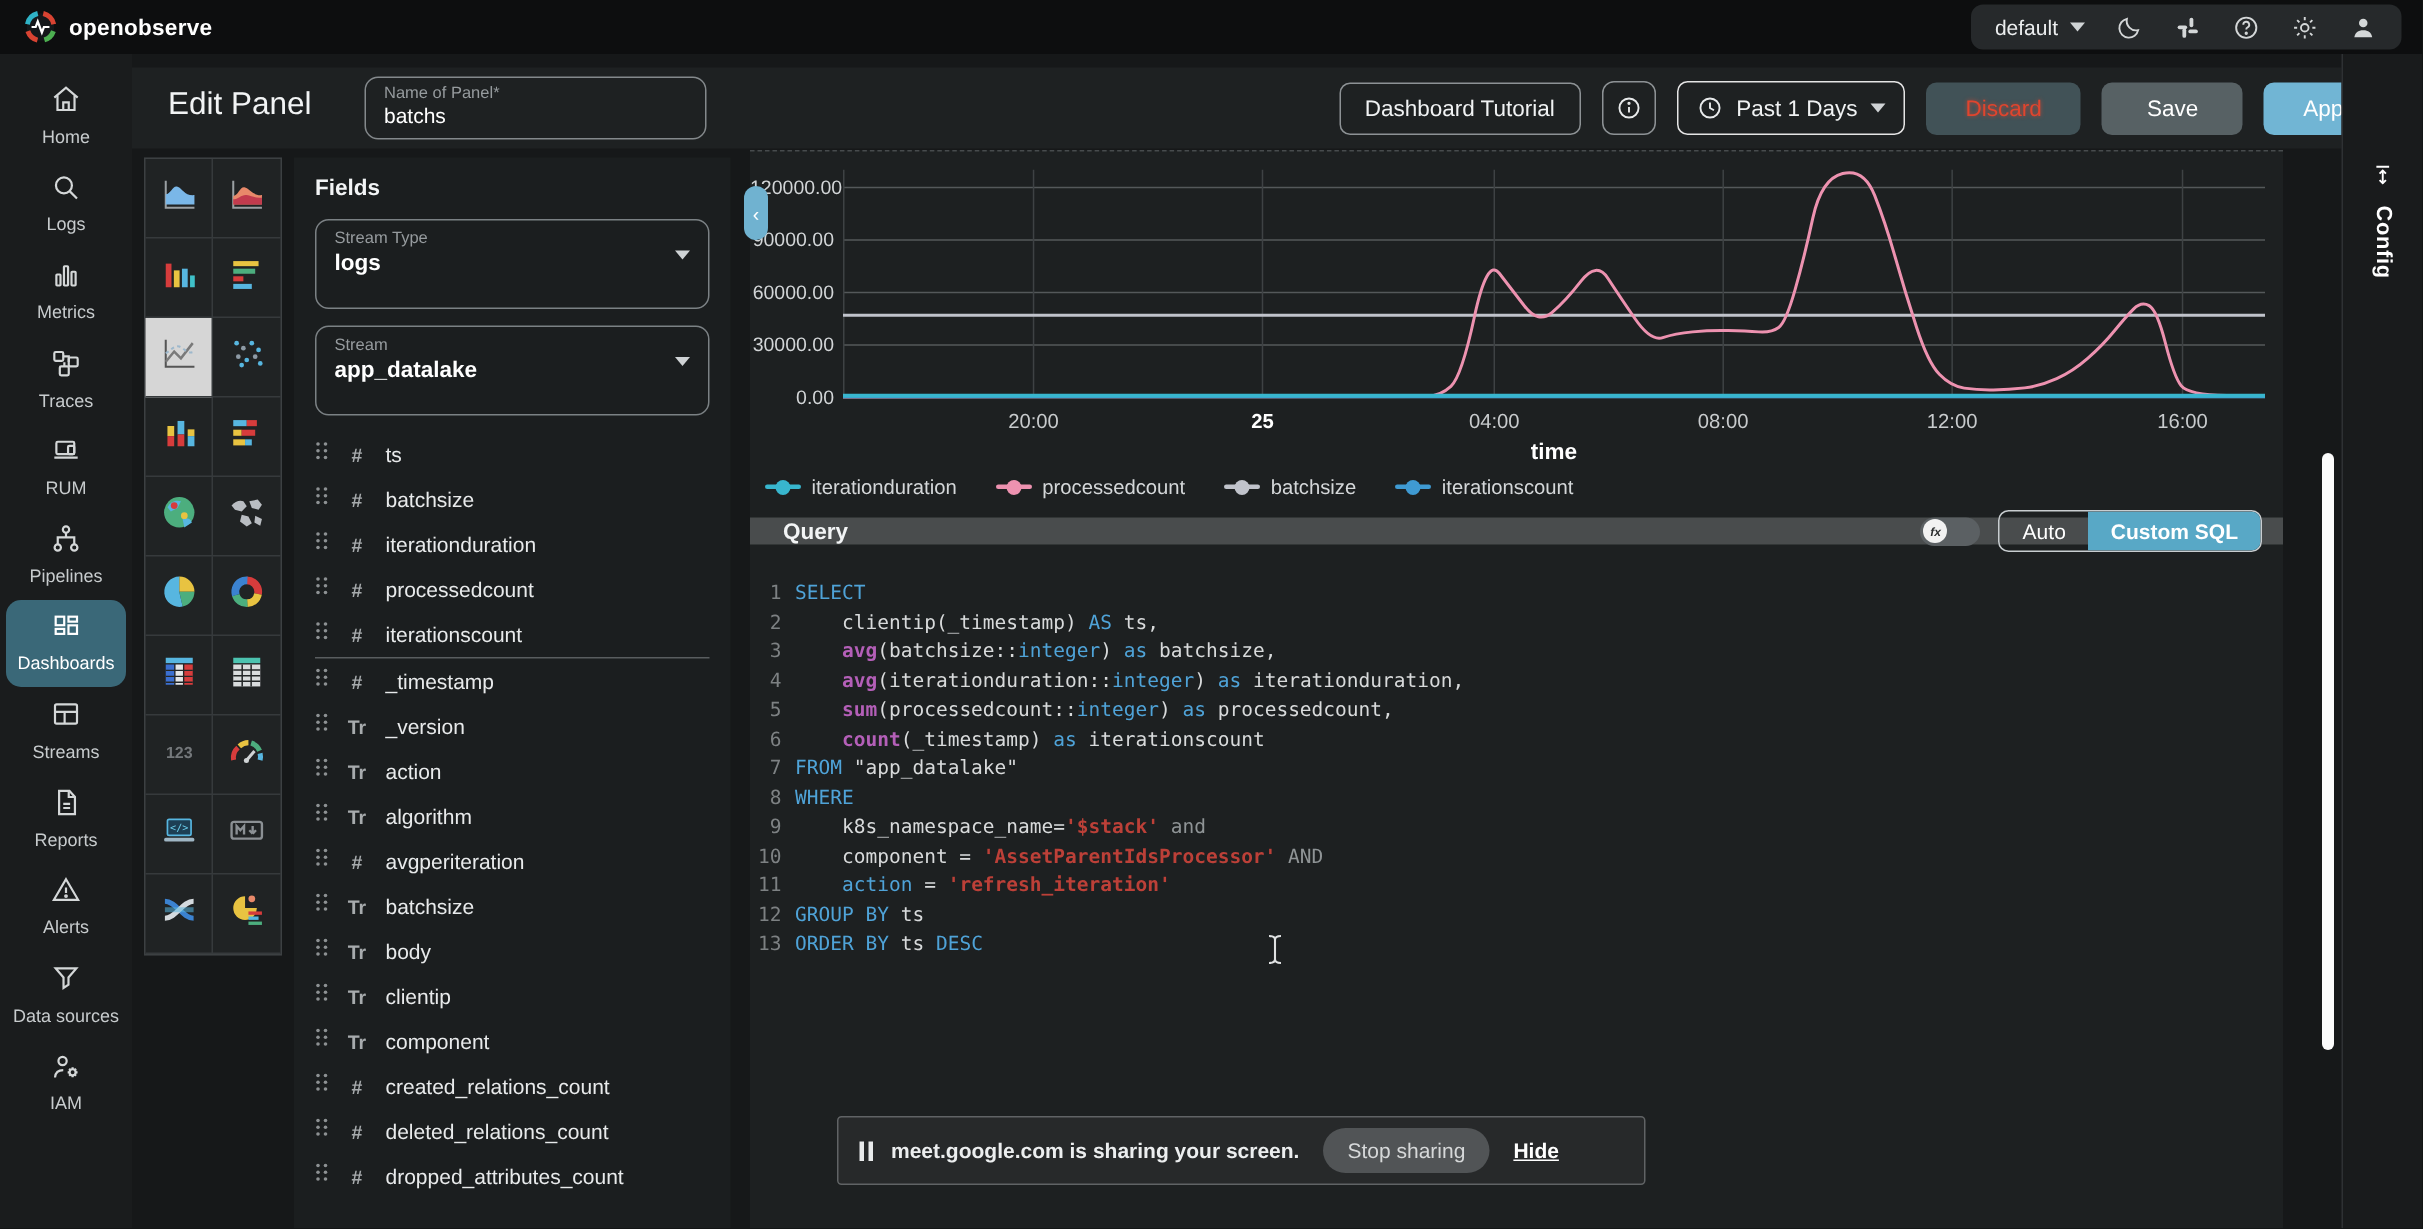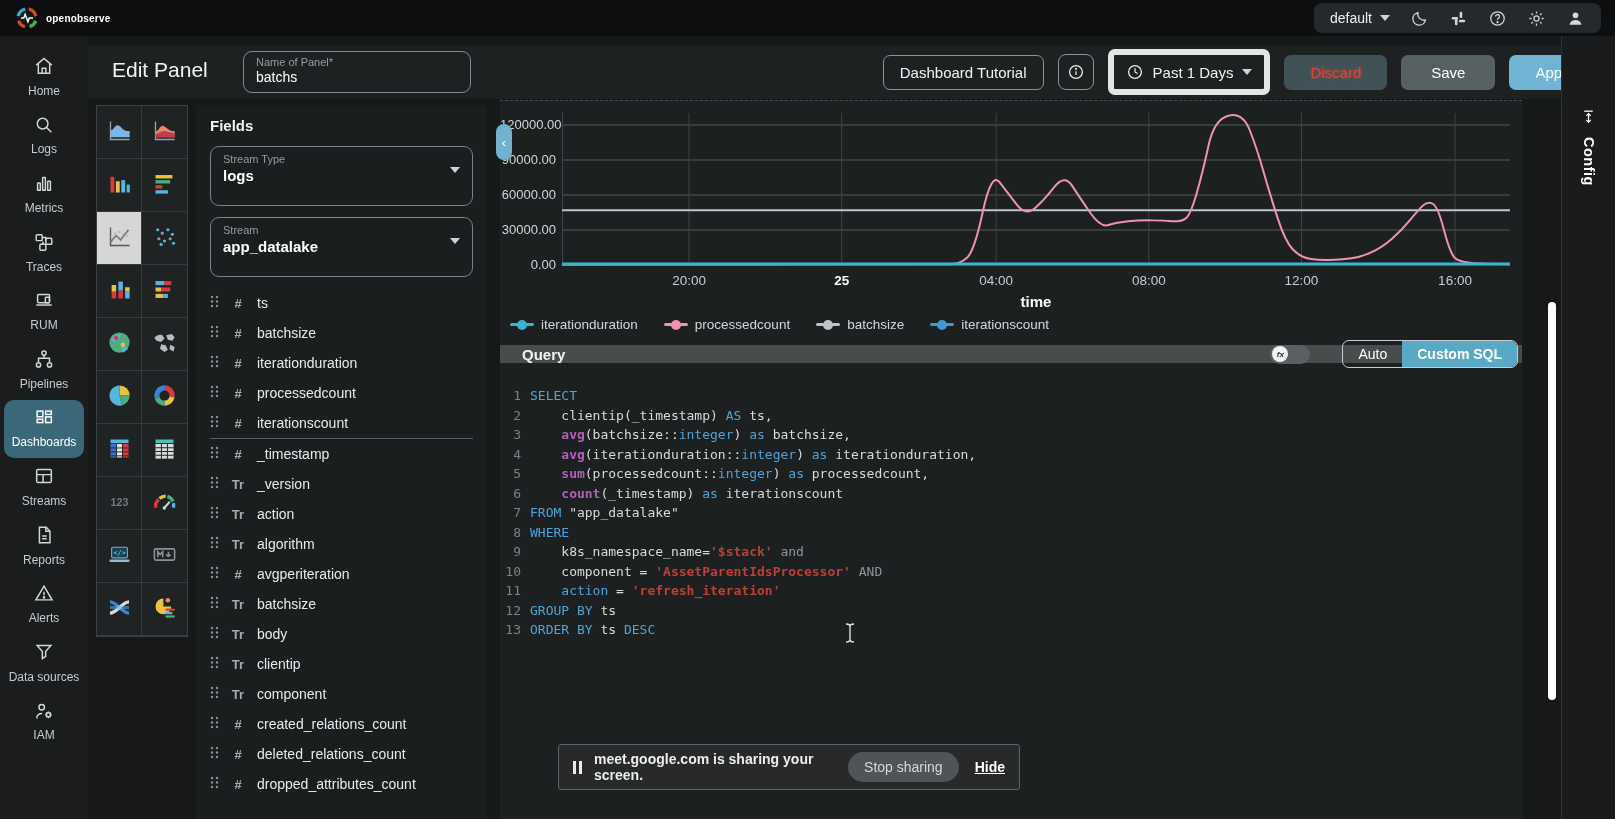--- a/index.html
+++ b/index.html
@@ -3,21 +3,21 @@
 <meta charset="utf-8">
 <style>
   * { margin:0; padding:0; box-sizing:border-box; }
   html,body { background:#101213; }
   body { font-family:"Liberation Sans","DejaVu Sans",sans-serif; color:#e8eaeb; }
   #app { position:relative; width:1615px; height:819px; background:#161819; overflow:hidden; }
 
   
   .topbar { position:absolute; left:0; top:0; width:100%; height:36px; background:#0d0e0f; display:flex; align-items:center; }
   .logo { margin-left:16px; width:22px; height:22px; }
-  .brand { margin-left:8px; font-size:10px; font-weight:700; letter-spacing:.2px; color:#fff; }
+  .brand { margin-left:8px; font-size:15px; font-weight:700; letter-spacing:.2px; color:#fff; }
   .top-actions { position:absolute; right:14px; top:3px; height:30px; background:#26292b; border-radius:8px; display:flex; align-items:center; gap:20px; padding:0 16px; }
   .org { display:flex; align-items:center; gap:8px; font-size:14px; color:#eceeef; cursor:pointer; }
   .caret { width:0; height:0; border-left:5px solid transparent; border-right:5px solid transparent; border-top:6px solid #cfd3d5; display:inline-block; }
   .tb-icon { width:19px; height:19px; display:flex; align-items:center; justify-content:center; cursor:pointer; }
   .tb-icon svg { width:19px; height:19px; }
 
   
   .sidebar { position:absolute; left:0; top:36px; width:88px; bottom:0; background:#1a1c1d; padding-top:12px; }
   .nav-item { width:100%; padding:7px 2px 8px; display:flex; flex-direction:column; align-items:center; gap:4px; font-size:12px; color:#c7cbcd; cursor:pointer; text-align:center; line-height:1.15; }
   .nav-item svg { width:22px; height:22px; stroke:#d4d7d8; fill:none; stroke-width:1.6; }
@@ -27,21 +27,21 @@
   
   .header { position:absolute; left:88px; right:0; top:45px; height:54px; background:#1e2122; }
   .page-title { position:absolute; left:24px; top:13px; font-size:21px; font-weight:500; color:#f2f4f5; }
   .name-input { position:absolute; left:155px; top:6px; width:228px; height:42px; border:1px solid #84898c; border-radius:9px; padding:4px 12px; cursor:text; }
   .name-input .lbl { font-size:11px; color:#969b9e; }
   .name-input .val { font-size:14px; color:#fff; margin-top:1px; }
   .hdr-right { position:absolute; right:16px; top:7px; height:40px; display:flex; align-items:center; gap:14px; }
   .btn { border-radius:7px; font-size:15px; display:flex; align-items:center; justify-content:center; cursor:pointer; white-space:nowrap; }
   .btn-outline { border:1px solid #8d9295; color:#f0f2f3; padding:8px 16px; background:transparent; }
   .btn-icon { border:1px solid #8d9295; width:36px; height:36px; border-radius:8px; }
-  .btn-time { border:6px solid #e5e5e5; padding:8px 12px; gap:9px; color:#f0f2f3; }
+  .btn-time { border:1px solid #e5e5e5; padding:8px 12px; gap:9px; color:#f0f2f3; }
   .btn-discard { background:#415257; color:#e0452e; padding:9px 26px; font-weight:500; text-shadow:0 0 3px rgba(224,69,46,.75); }
   .btn-save { background:#576164; color:#fff; padding:9px 30px; }
   .btn-apply { background:#71b5d4; color:#fff; padding:9px 26px; }
   .btn svg { width:18px; height:18px; stroke:#e8eaeb; fill:none; stroke-width:1.7; }
 
   
   .picker { position:absolute; left:96px; top:105px; width:92px; background:#202324; border:1px solid #3c4042; display:grid; grid-template-columns:1fr 1fr; }
   .pick-cell { width:100%; height:53px; border-right:1px solid #363a3c; border-bottom:1px solid #363a3c; display:flex; align-items:center; justify-content:center; cursor:pointer; }
   .pick-cell:nth-child(2n){ border-right:none; }
   .pick-cell svg { width:27px; height:27px; }
@@ -74,21 +74,21 @@
   .xlab.bold { font-weight:700; color:#fff; }
   .axis-title { position:absolute; top:192px; font-size:15px; font-weight:700; color:#fff; transform:translateX(-50%); }
   .legend { position:absolute; left:10px; top:216px; display:flex; gap:26px; align-items:center; }
   .lg-item { display:flex; align-items:center; gap:7px; font-size:13.5px; color:#d4d7d9; cursor:pointer; }
   .lg-mark { position:relative; width:24px; height:10px; }
   .lg-mark .line { position:absolute; left:0; top:3.5px; width:24px; height:3px; border-radius:2px; }
   .lg-mark .dot { position:absolute; left:7px; top:0; width:10px; height:10px; border-radius:50%; }
 
   .query-bar { position:absolute; left:0; right:0; top:244px; height:18px; background:#494c4d; display:flex; align-items:center; }
   .query-title { margin-left:22px; font-size:15px; font-weight:700; color:#f2f4f5; }
-  .qb-right { position:absolute; right:4px; display:flex; align-items:center; gap:32px; }
+  .qb-right { position:absolute; right:14px; display:flex; align-items:center; gap:12px; }
   .fx-toggle { width:40px; height:19px; background:#5b6063; border-radius:10px; position:relative; cursor:pointer; }
   .fx-toggle .knob { position:absolute; left:2px; top:1.5px; width:16px; height:16px; background:#f2f2f2; border-radius:50%; color:#2c2e2f; font-size:8px; font-style:italic; font-weight:700; display:flex; align-items:center; justify-content:center; }
   .mode-group { display:flex; border:1px solid #c8cdd0; border-radius:7px; overflow:hidden; }
   .mode { padding:5px 15px; font-size:14px; color:#fff; cursor:pointer; }
   .mode.active { background:#58a8c6; font-weight:700; }
 
   .sql { position:absolute; left:0; right:0; top:277px; padding-top:8px; font-family:"DejaVu Sans Mono","Liberation Mono",monospace; font-size:13px; line-height:19.5px; cursor:text; }
   .sql-line { display:flex; }
   .sql-line .ln { width:30px; flex:none; text-align:right; padding-right:9px; color:#7d8183; }
   .sql-line .code { white-space:pre; }
@@ -96,21 +96,21 @@
   .tk-str { color:#bc4038; font-weight:600; } .tk-op { color:#8f9496;margin-top:30px; } .tk-txt { color:#d8dadb; }
 
   
   .config { position:absolute; left:1561px; top:36px; width:54px; bottom:0; background:#191b1c; border-left:1px solid #2e3133; display:flex; flex-direction:column; align-items:center; padding-top:72px; gap:12px; cursor:pointer; }
   .config svg { width:17px; height:17px; stroke:#fff; fill:none; stroke-width:1.8; }
   .config .cfg-text { writing-mode:vertical-rl; font-size:14.5px; font-weight:700; color:#fff; letter-spacing:.5px; }
 
   .scroll-thumb { position:absolute; left:1548px; top:302px; width:8px; height:398px; background:#fbfbfb; border-radius:4px; cursor:pointer; }
 
   
-  .banner { position:absolute; left:558px; top:744px; width:462px; height:46px; background:#27292a; border:1px solid #606365; border-radius:3px; display:flex; align-items:center; padding:0 14px; }
+  .banner { position:absolute; left:558px; top:744px; width:539px; height:46px; background:#27292a; border:1px solid #606365; border-radius:3px; display:flex; align-items:center; padding:0 14px; }
   .pause { display:flex; gap:3px; margin-right:12px; }
   .pause i { width:3px; height:13px; background:#e8eaeb; display:block; }
   .banner .txt { font-size:14px; font-weight:600; color:#eceeef; }
   .stop-btn { margin-left:16px; background:#515456; border-radius:16px; padding:7px 16px; font-size:14px; color:#d6d8d9; cursor:pointer; white-space:nowrap; }
   .hide-link { margin-left:16px; font-size:14px; font-weight:700; color:#fff; text-decoration:underline; cursor:pointer; }
 
   .ibeam { position:absolute; left:843px; top:622px; z-index:9; }
 </style>
 </head>
 <body>

